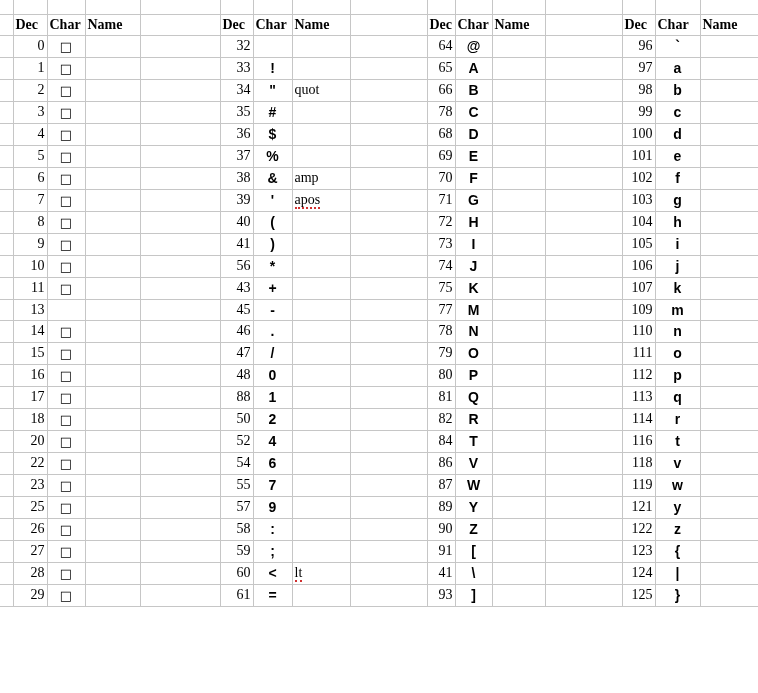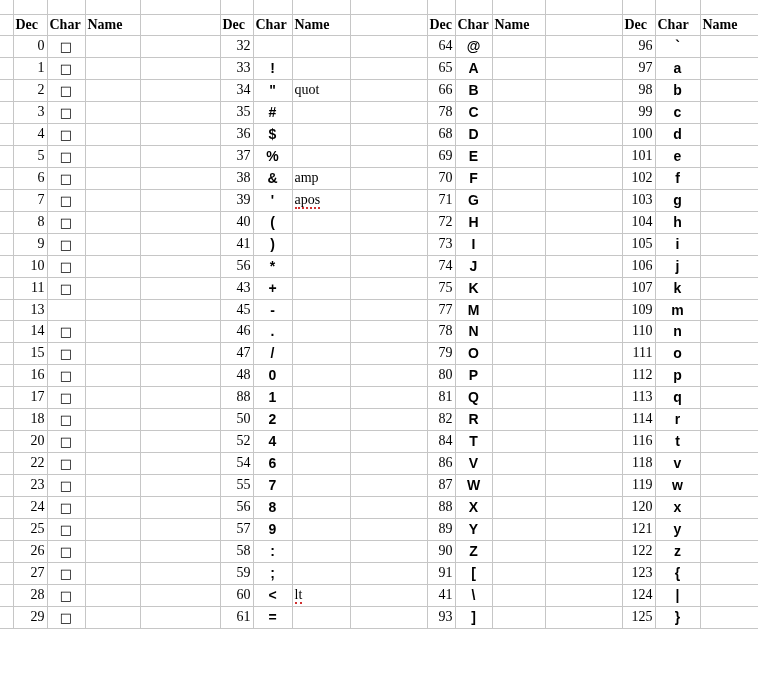--- a/index.html
+++ b/index.html
@@ -528,38 +528,20 @@
           <td class="dec pagebreak-left">87</td>
           <td class="chr">W</td>
           <td class="nm"></td>
           <td></td>
           <td class="dec">119</td>
           <td class="chr">w</td>
           <td class="nm"></td>
         </tr>
         <tr>
           <td></td>
-          <td class="dec">24</td>
-          <td class="chr"><span class="boxglyph">□</span></td>
-          <td class="nm"></td>
-          <td></td>
-          <td class="dec">56</td>
-          <td class="chr">8</td>
-          <td class="nm"></td>
-          <td></td>
-          <td class="dec pagebreak-left">88</td>
-          <td class="chr">X</td>
-          <td class="nm"></td>
-          <td></td>
-          <td class="dec">120</td>
-          <td class="chr">x</td>
-          <td class="nm"></td>
-        </tr>
-        <tr>
-          <td></td>
           <td class="dec">25</td>
           <td class="chr"><span class="boxglyph">□</span></td>
           <td class="nm"></td>
           <td></td>
           <td class="dec">57</td>
           <td class="chr">9</td>
           <td class="nm"></td>
           <td></td>
           <td class="dec pagebreak-left">89</td>
           <td class="chr">Y</td>

